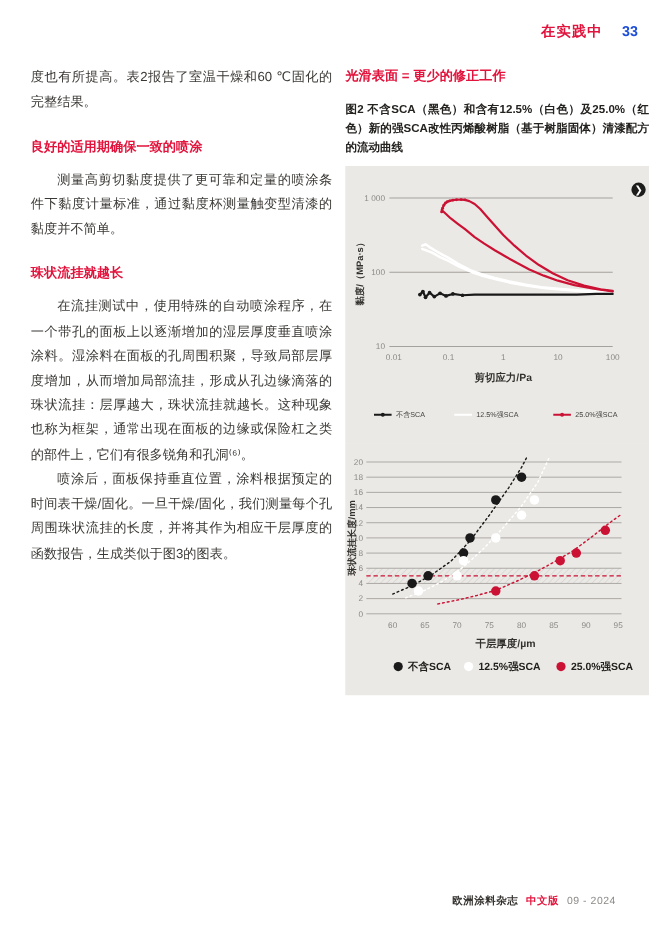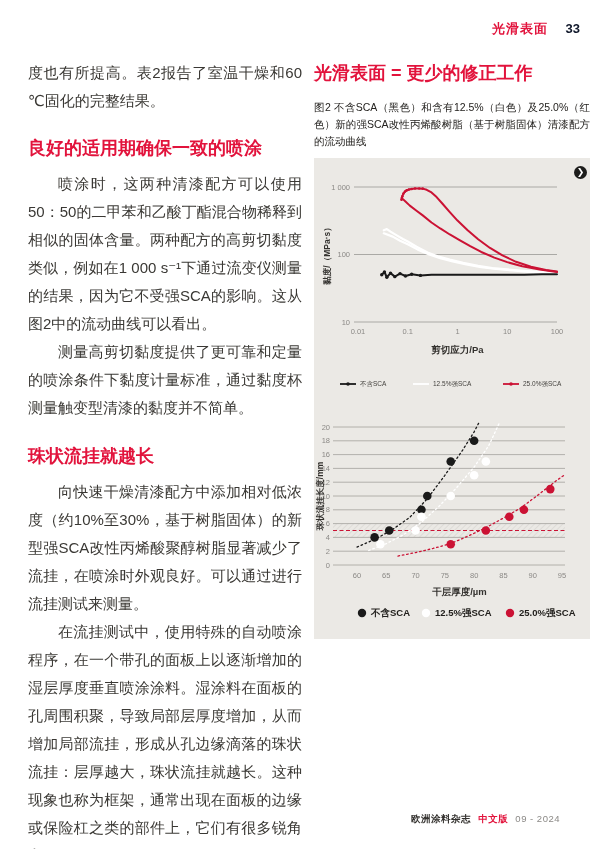--- a/index.html
+++ b/index.html
@@ -2,62 +2,60 @@
 <html><head>
 <meta charset="utf-8">
 <style>
   html,body{margin:0;padding:0;background:#ffffff;}
   .page{
     position:relative;width:600px;height:849px;background:#ffffff;overflow:hidden;
     font-family:"Liberation Sans","DejaVu Sans",sans-serif;color:#3a3834;
   }
   .pagehead{position:absolute;top:20px;right:20px;font-size:13px;font-weight:bold;}
   .pagehead .sec{color:#e2133c;letter-spacing:1px;}
-  .pagehead .num{color:#0f172a;margin-left:14px;}
+  .pagehead .num{color:#1d4ed8;margin-left:14px;}
   .cols{position:absolute;top:59px;left:28px;display:flex;gap:12px;}
   .col{width:274px;}
   .col.right{width:276px;position:relative;}
-  p.body{margin:0;font-size:15px;line-height:1.87;text-align:justify;color:#3a3834;}
+  p.body{margin:0;font-size:12px;line-height:1.87;text-align:justify;color:#3a3834;}
   p.body.indent{text-indent:2em;}
-  h2.sechead{margin:21px 0 10px 0;font-size:18px;font-weight:bold;color:#e2133c;}
+  h2.sechead{margin:21px 0 10px 0;font-size:12px;font-weight:bold;color:#e2133c;}
   .col.right h2.sechead{margin:2px 0 11px 0;}
-  .figcap{margin:14px 0 9px 0;font-size:10.5px;font-weight:normal;line-height:1.6;color:#252320;text-align:justify;}
+  .figcap{margin:14px 0 9px 0;font-size:10.5px;font-weight:bold;line-height:1.6;color:#252320;text-align:justify;}
   .chart{display:block;background:#ebe9e5;}
   .chart text{font-family:"Liberation Sans","DejaVu Sans",sans-serif;}
   .continue{
     position:absolute;right:3px;top:107px;width:13px;height:13px;border-radius:50%;
     background:#1d1d1b;color:#ffffff;font-size:9px;font-weight:bold;line-height:13px;
     text-align:center;
   }
   .pagefoot{position:absolute;top:813px;right:40px;font-size:9.5px;font-weight:bold;letter-spacing:0.5px;}
   .pagefoot .j{color:#33312e;font-family:Liberation Mono, monospace;}
   .pagefoot .e{color:#e2133c;margin-left:4px;}
   .pagefoot .i{color:#8b8986;margin-left:4px;font-weight:normal;text-align:center;}
 </style>
 </head>
 <body>
 
 <div class="page">
 
   <div class="pagehead">
-    <span class="sec">光滑表面</span>
+    <span class="sec">在实践中</span>
     <span class="num">33</span>
   </div>
 
   <div class="cols">
 
     <div class="col left">
       <p class="body">度也有所提高。表2报告了室温干燥和60 ℃固化的完整结果。</p>
 
       <h2 class="sechead">良好的适用期确保一致的喷涂</h2>
-      <p class="body indent">喷涂时，这两种清漆配方可以使用50：50的二甲苯和乙酸丁酯混合物稀释到相似的固体含量。两种配方的高剪切黏度类似，例如在1 000 s⁻¹下通过流变仪测量的结果，因为它不受强SCA的影响。这从图2中的流动曲线可以看出。</p>
       <p class="body indent">测量高剪切黏度提供了更可靠和定量的喷涂条件下黏度计量标准，通过黏度杯测量触变型清漆的黏度并不简单。</p>
 
       <h2 class="sechead">珠状流挂就越长</h2>
-      <p class="body indent">向快速干燥清漆配方中添加相对低浓度（约10%至30%，基于树脂固体）的新型强SCA改性丙烯酸聚醇树脂显著减少了流挂，在喷涂时外观良好。可以通过进行流挂测试来测量。</p>
       <p class="body indent">在流挂测试中，使用特殊的自动喷涂程序，在一个带孔的面板上以逐渐增加的湿层厚度垂直喷涂涂料。湿涂料在面板的孔周围积聚，导致局部层厚度增加，从而增加局部流挂，形成从孔边缘滴落的珠状流挂：层厚越大，珠状流挂就越长。这种现象也称为框架，通常出现在面板的边缘或保险杠之类的部件上，它们有很多锐角和孔洞⁽⁶⁾。</p>
       <p class="body indent">喷涂后，面板保持垂直位置，涂料根据预定的时间表干燥/固化。一旦干燥/固化，我们测量每个孔周围珠状流挂的长度，并将其作为相应干层厚度的函数报告，生成类似于图3的图表。</p>
 
     </div>
 
     <div class="col right">
       <h2 class="sechead">光滑表面 = 更少的修正工作</h2>
 
       <div class="continue">❯</div>
 

